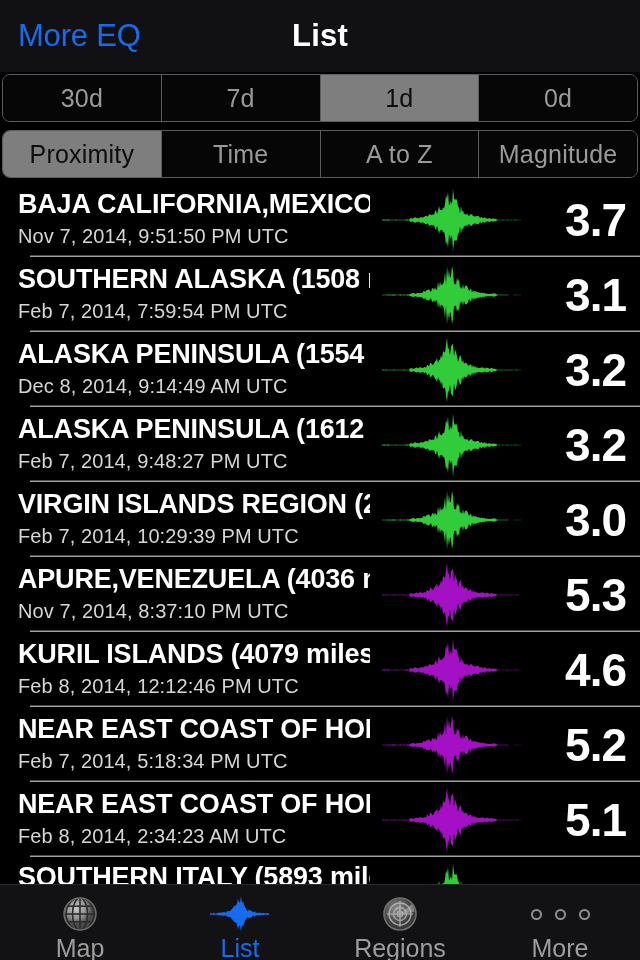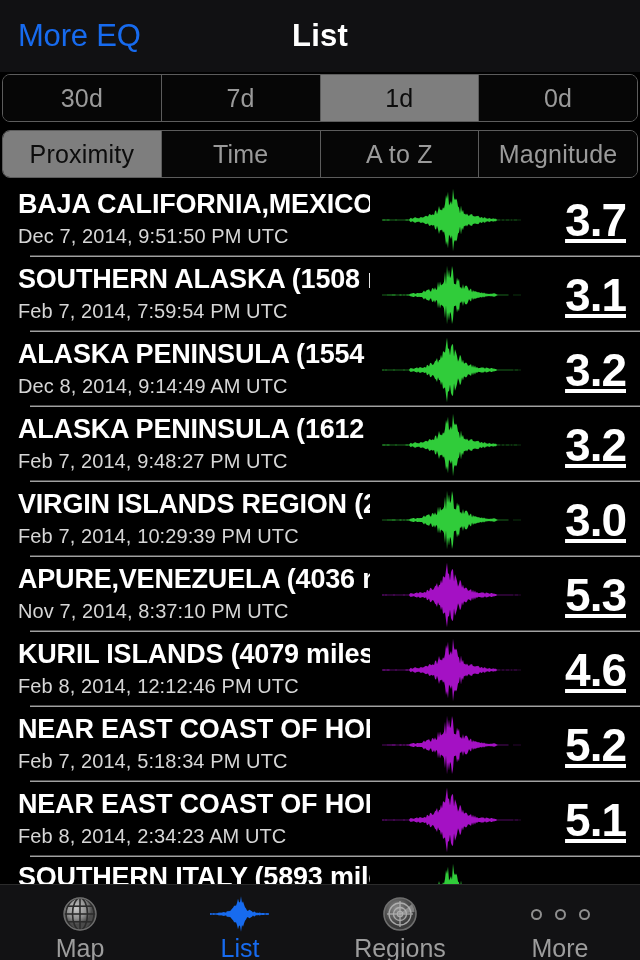--- a/index.html
+++ b/index.html
@@ -73,21 +73,21 @@
     white-space:nowrap; letter-spacing:0.1px;
   }
   .row-wave {
     position:absolute; left:382px; top:4px; width:140px; height:68px;
   }
   .row-wave svg { display:block; width:140px; height:68px; }
   .row-mag {
     position:absolute; right:14px; top:12px; width:110px;
     text-align:right;
     font-size:46px; font-weight:bold; color:#fff;
-    line-height:52px; letter-spacing:-1px;text-decoration:underline;
+    line-height:52px; letter-spacing:-1px;
   }
   .row.partial .row-title { top:4px; }
 
   
   .tabbar {
     position:absolute; bottom:0; left:0; width:640px; height:76px;
     background:#121214;
     border-top:1px solid #2b2b2b;
     display:flex;
   }
@@ -128,21 +128,21 @@
   <div class="seg sort" id="sort-seg">
       <div class="seg-item sel">Proximity</div>
       <div class="seg-item">Time</div>
       <div class="seg-item">A to Z</div>
       <div class="seg-item">Magnitude</div>
     </div>
 
   <div class="list" id="eq-list">
       <div class="row">
         <div class="row-title">BAJA CALIFORNIA,MEXICO (232 miles)</div>
-        <div class="row-date">Dec 7, 2014, 9:51:50 PM UTC</div>
+        <div class="row-date">Nov 7, 2014, 9:51:50 PM UTC</div>
         <div class="row-wave">
           <svg viewBox="0 0 140 68" preserveAspectRatio="none">
             <path d="M0,34.0 L0,33.8 L1,33.6 L2,33.6 L3,33.6 L4,33.7 L5,33.6 L6,33.6 L7,33.6 L8,33.8 L9,33.7 L10,33.8 L11,33.8 L12,33.7 L13,33.8 L14,33.6 L15,33.7 L16,33.8 L17,33.7 L18,33.8 L19,33.8 L20,33.8 L21,33.7 L22,33.7 L23,33.8 L24,33.6 L25,33.6 L26,33.6 L27,33.7 L28,32.6 L29,31.8 L30,32.8 L31,32.6 L32,31.8 L33,31.3 L34,31.6 L35,32.3 L36,31.9 L37,32.4 L38,31.6 L39,31.0 L40,31.4 L41,31.6 L42,30.9 L43,30.2 L44,29.8 L45,30.3 L46,30.5 L47,28.4 L48,28.0 L49,29.2 L50,28.7 L51,28.2 L52,29.3 L53,25.2 L54,24.2 L55,28.2 L56,24.7 L57,20.1 L58,24.1 L59,23.6 L60,24.5 L61,21.2 L62,22.8 L63,18.1 L64,8.9 L65,12.9 L66,5.7 L67,19.4 L68,17.5 L69,15.1 L70,18.7 L71,2.7 L72,11.9 L73,14.2 L74,12.6 L75,14.6 L76,20.5 L77,21.4 L78,27.5 L79,19.6 L80,26.3 L81,23.7 L82,28.2 L83,27.6 L84,29.0 L85,27.6 L86,29.2 L87,29.9 L88,28.6 L89,28.4 L90,28.0 L91,30.2 L92,30.0 L93,30.7 L94,30.1 L95,30.3 L96,29.8 L97,30.6 L98,31.9 L99,31.3 L100,31.1 L101,32.6 L102,31.4 L103,31.2 L104,32.5 L105,32.2 L106,33.0 L107,31.8 L108,32.5 L109,32.8 L110,33.0 L111,32.2 L112,32.7 L113,32.8 L114,32.7 L115,33.8 L116,33.8 L117,33.8 L118,33.8 L119,33.9 L120,33.7 L121,33.8 L122,33.7 L123,33.9 L124,33.7 L125,33.8 L126,33.7 L127,33.8 L128,33.9 L129,33.8 L130,33.8 L131,33.9 L132,33.8 L133,33.8 L134,33.8 L135,33.8 L136,33.9 L137,33.8 L138,33.9 L139,33.8 L139,34.2 L138,34.1 L137,34.2 L136,34.1 L135,34.2 L134,34.2 L133,34.2 L132,34.2 L131,34.1 L130,34.2 L129,34.2 L128,34.1 L127,34.2 L126,34.3 L125,34.2 L124,34.3 L123,34.1 L122,34.3 L121,34.2 L120,34.3 L119,34.1 L118,34.2 L117,34.2 L116,34.2 L115,34.2 L114,35.3 L113,35.2 L112,35.3 L111,35.8 L110,35.0 L109,35.2 L108,35.5 L107,36.2 L106,35.0 L105,35.8 L104,35.5 L103,36.8 L102,36.6 L101,35.4 L100,36.9 L99,36.7 L98,36.1 L97,37.4 L96,38.2 L95,37.7 L94,37.9 L93,37.3 L92,38.0 L91,37.8 L90,40.0 L89,39.6 L88,39.4 L87,38.1 L86,38.8 L85,40.4 L84,39.0 L83,40.4 L82,39.8 L81,44.3 L80,41.7 L79,48.4 L78,40.5 L77,46.6 L76,47.5 L75,53.4 L74,55.4 L73,53.8 L72,56.1 L71,65.3 L70,49.3 L69,52.9 L68,50.5 L67,48.6 L66,62.3 L65,55.1 L64,59.1 L63,49.9 L62,45.2 L61,46.8 L60,43.5 L59,44.4 L58,43.9 L57,47.9 L56,43.3 L55,39.8 L54,43.8 L53,42.8 L52,38.7 L51,39.8 L50,39.3 L49,38.8 L48,40.0 L47,39.6 L46,37.5 L45,37.7 L44,38.2 L43,37.8 L42,37.1 L41,36.4 L40,36.6 L39,37.0 L38,36.4 L37,35.6 L36,36.1 L35,35.7 L34,36.4 L33,36.7 L32,36.2 L31,35.4 L30,35.2 L29,36.2 L28,35.4 L27,34.3 L26,34.4 L25,34.4 L24,34.4 L23,34.2 L22,34.3 L21,34.3 L20,34.2 L19,34.2 L18,34.2 L17,34.3 L16,34.2 L15,34.3 L14,34.4 L13,34.2 L12,34.3 L11,34.2 L10,34.2 L9,34.3 L8,34.2 L7,34.4 L6,34.4 L5,34.4 L4,34.3 L3,34.4 L2,34.4 L1,34.4 L0,34.2 Z" fill="#30cc3a"></path>
           </svg>
         </div>
         <div class="row-mag">3.7</div>
         <div class="row-sep"></div>
       </div>
       <div class="row">
         <div class="row-title">SOUTHERN ALASKA (1508 miles)</div>

